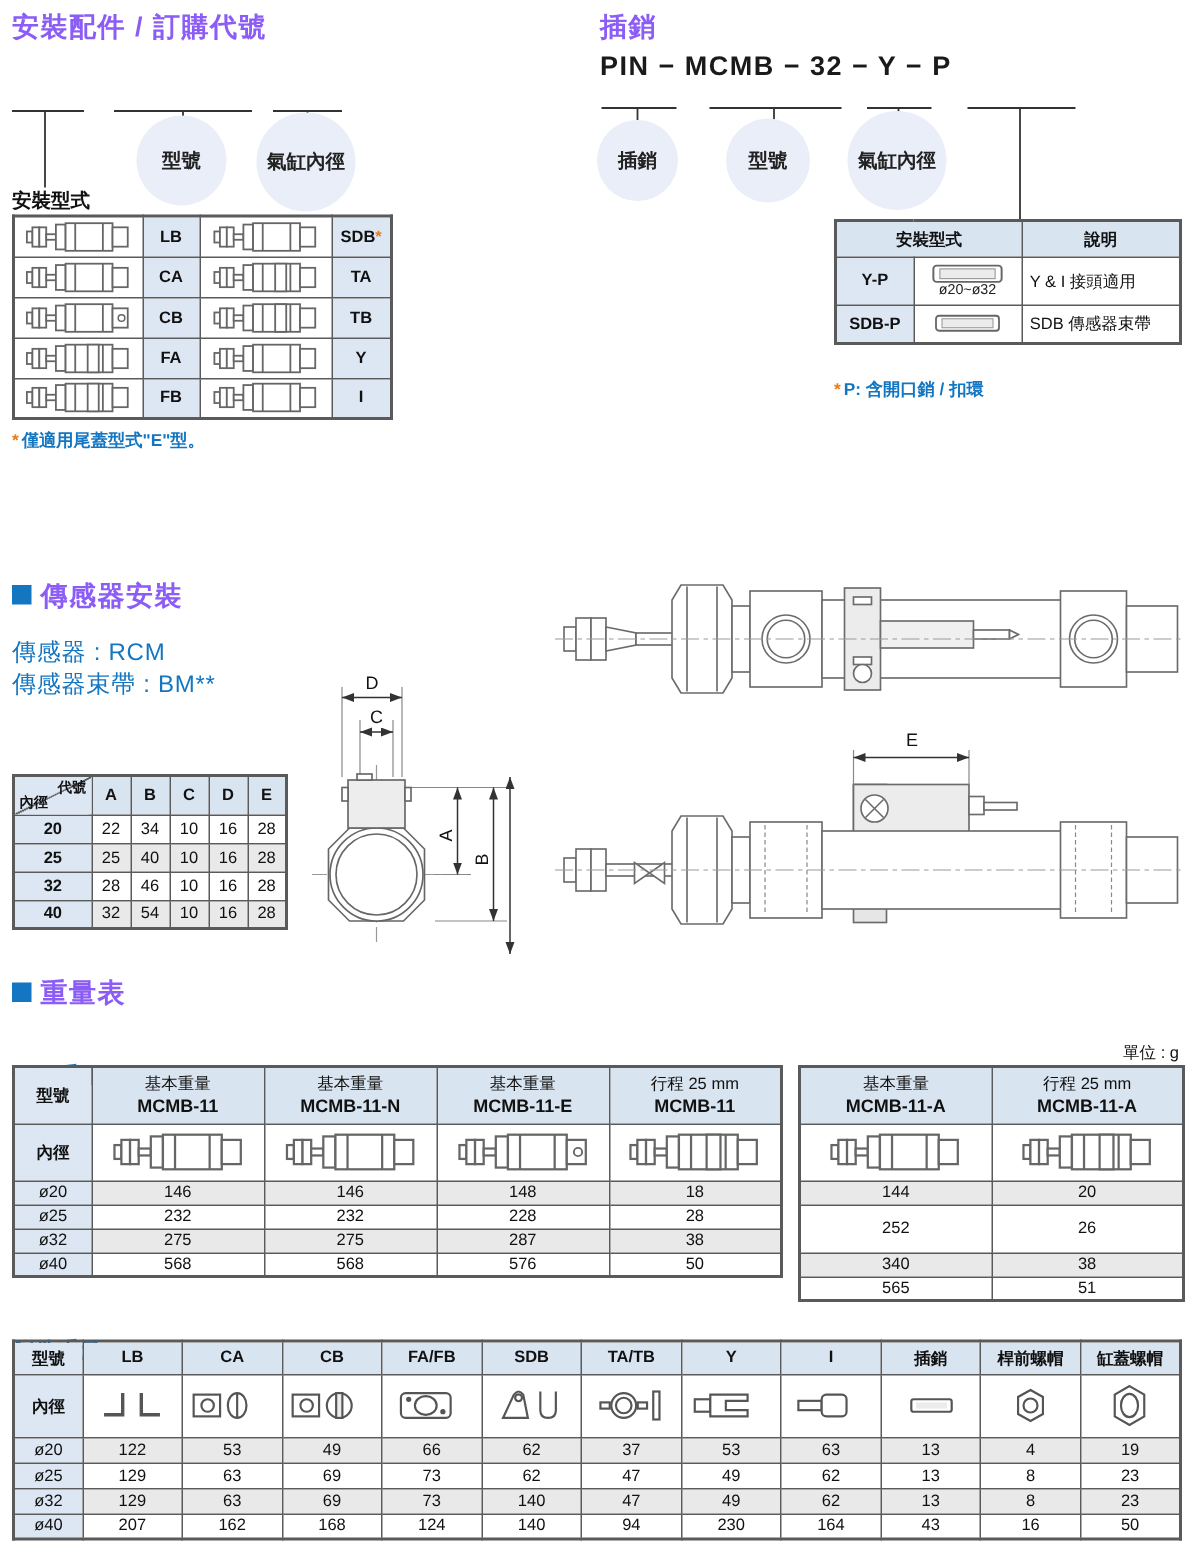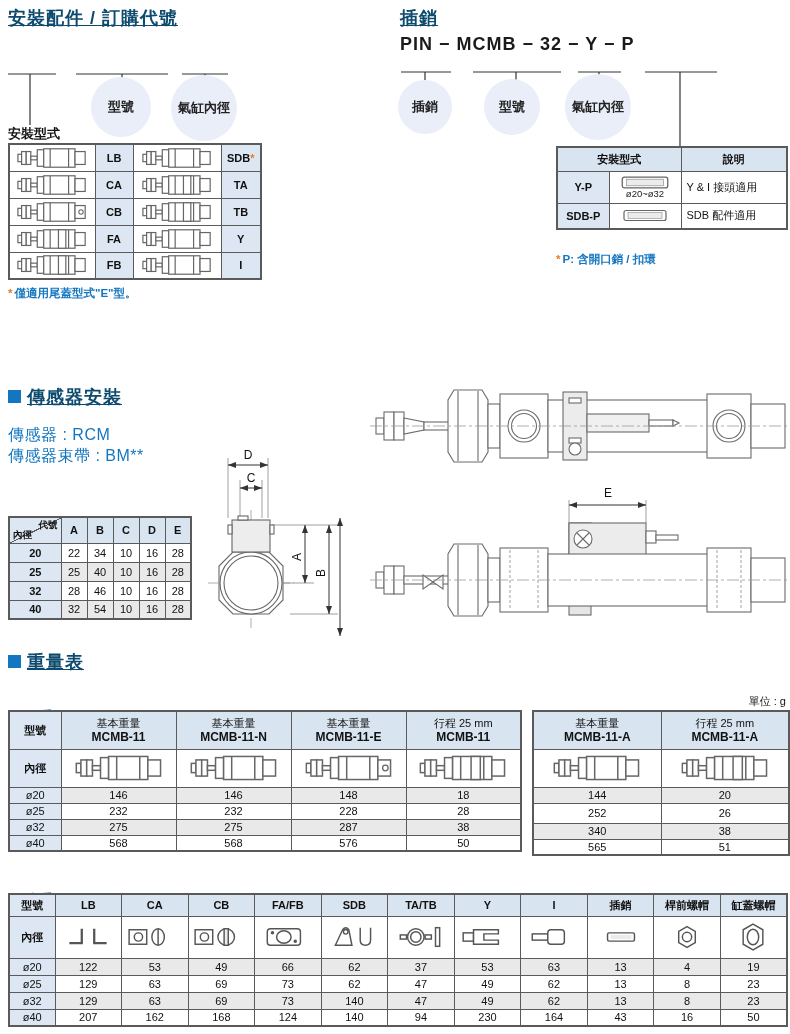--- a/index.html
+++ b/index.html
@@ -1,19 +1,19 @@
 <!DOCTYPE html>
 <html><head>
 <meta charset="utf-8">
 <style>
   html,body{margin:0;padding:0;background:#fff;}
   .page{position:relative;width:790px;height:1034px;background:#fff;overflow:hidden;
         font-family:"Liberation Sans",sans-serif;color:#111;}
   .abs{position:absolute;}
-  .sec-title{font-size:18px;font-weight:bold;color:#0c4a6e;letter-spacing:1px;text-decoration:underline;}
+  .sec-title{font-size:18px;font-weight:bold;color:#8b5cf6;letter-spacing:1px;}
   .sq{display:inline-block;width:13px;height:13px;background:#1476c0;margin-right:6px;}
   .code{font-size:28px;font-weight:bold;color:#1a1a1a;letter-spacing:1px;white-space:nowrap;}
   .code.small{font-size:18px;}
   .circle{position:absolute;border-radius:50%;background:#e9eef8;display:flex;align-items:center;justify-content:center;
           font-size:13px;font-weight:bold;color:#222;white-space:nowrap;}
   .mountlbl{font-size:13px;font-weight:bold;color:#111;}
   .note{font-size:11.5px;color:#1476c0;font-weight:bold;}
   .note .star{color:#e87a1a;margin-right:2px;}
   table.t{border-collapse:collapse;table-layout:fixed;}
   table.t td,table.t th{border:1px solid #5a5a5a;padding:0;text-align:center;vertical-align:middle;
@@ -289,21 +289,21 @@
       </td>
       <td class="desc">Y &amp; I 接頭適用</td>
     </tr>
     <tr style="height:26px">
       <td class="lbg lbl12">SDB-P</td>
       <td>
         <svg class="cg" width="44" height="13">
               <use href="#pin1"></use>
             </svg>
       </td>
-      <td class="desc">SDB 配件適用</td>
+      <td class="desc">SDB 傳感器束帶</td>
     </tr>
   </tbody>
     </table>
   <div class="abs note" style="left:556px;top:252px;">
     <span class="star">*</span><span>P: 含開口銷 / 扣環</span>
   </div>
 
   <div class="abs sec-title" style="left:8px;top:385px;">
     <span class="sq"></span><span>傳感器安裝</span>
   </div>
@@ -585,21 +585,21 @@
       <td>
             <svg class="cg" width="88" height="30">
               <use href="#cylS"></use>
             </svg>
           </td>
     </tr>
     <tr style="height:16px" class="rg">
       <td class="dv">144</td>
       <td class="dv">20</td>
     </tr>
-    <tr style="height:20px">
+    <tr style="height:32px">
       <td class="dv">252</td>
       <td class="dv">26</td>
     </tr>
     <tr style="height:16px" class="rg">
       <td class="dv">340</td>
       <td class="dv">38</td>
     </tr>
     <tr style="height:16px">
       <td class="dv">565</td>
       <td class="dv">51</td>

